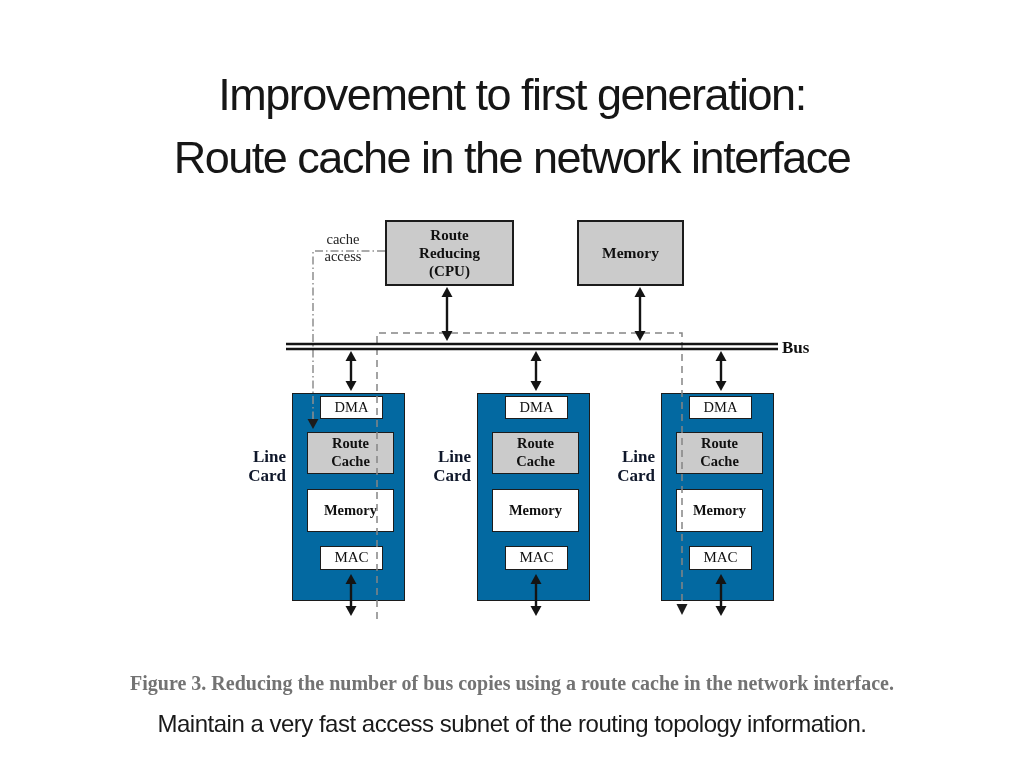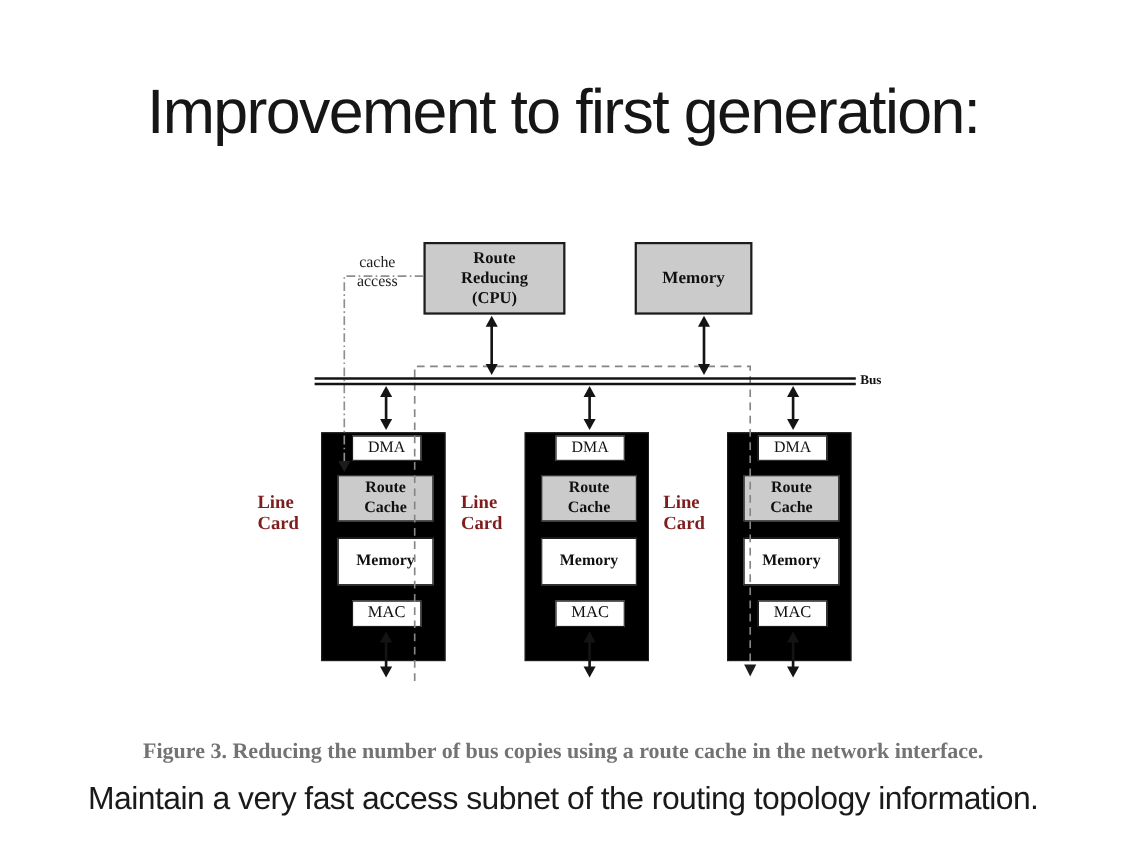--- a/index.html
+++ b/index.html
@@ -3,86 +3,87 @@
 <meta charset="utf-8">
 <style>
   html,body { margin:0; padding:0; background:#ffffff; }
   .slide {
     position:relative; width:1024px; height:768px; background:#ffffff;
     overflow:hidden; font-family:"Liberation Sans", sans-serif;
   }
   .title {
     position:absolute; top:33px; left:0; width:1024px; text-align:center;
     font-family:"Liberation Sans", sans-serif; font-weight:400;
-    font-size:57px; line-height:63px; letter-spacing:-1.5px; color:#161616;
+    font-size:45px; line-height:63px; letter-spacing:-1.5px; color:#161616;
   }
   .title span { display:block; }
 
   
   .diagram { position:absolute; left:0; top:0; width:1024px; height:768px; }
   .connectors { position:absolute; left:0; top:0; z-index:5; pointer-events:none; }
 
   .dbox {
     position:absolute; box-sizing:border-box; z-index:2;
     font-family:"Liberation Serif", serif; font-weight:bold; color:#101010;
     text-align:center; background:#cbcbcb; border:2px solid #1c1c1c;
   }
   .cpu-box   { left:385px; top:220px; width:129px; height:66px; font-size:15px; line-height:18px; padding-top:4px; }
   .mem-box   { left:577px; top:220px; width:107px; height:66px; font-size:15.5px; line-height:61px; }
 
   .line-card {
     position:absolute; top:393px; width:113px; height:208px; box-sizing:border-box;
-    background:#000000; border:1.5px solid #1c1c1c; z-index:2;
+    background:#0369a1; border:1.5px solid #1c1c1c; z-index:2;
   }
   .lc1 { left:292px; } .lc2 { left:477px; } .lc3 { left:661px; }
   .inner {
     position:absolute; box-sizing:border-box; background:#ffffff;
     border:1.3px solid #1c1c1c; text-align:center;
     font-family:"Liberation Serif", serif; color:#101010;
   }
   .dma    { left:27px; top:2px;   width:63px; height:23px; font-size:14.5px; line-height:20px; font-weight:normal; }
   .rcache { left:14px; top:38px;  width:87px; height:42px; font-size:14.5px; line-height:18px; font-weight:bold; background:#cbcbcb; border-width:1.6px; padding-top:1px; }
   .lcmem  { left:14px; top:95px;  width:87px; height:43px; font-size:14.5px; line-height:40px; font-weight:bold; }
   .mac    { left:27px; top:152px; width:63px; height:24px; font-size:15px; line-height:21px; font-weight:normal; }
 
   .lc-label {
-    position:absolute; top:447px; width:52px; text-align:left; z-index:2;
+    position:absolute; top:447px; width:52px; text-align:right; z-index:2;
     font-family:"Liberation Serif", serif; font-weight:bold; font-size:17px;
-    line-height:19px; color:#7f1d1d;
+    line-height:19px; color:#0f172a;
   }
   .lbl1 { left:234px; } .lbl2 { left:419px; } .lbl3 { left:603px; }
   .lc-label span { display:block; }
 
   .cache-updates {
     position:absolute; left:314px; top:231px; width:58px; text-align:center; z-index:2;
     font-family:"Liberation Serif", serif; font-size:14.5px; line-height:16.5px; color:#222222;
   }
   .cache-updates span { display:block; }
 
   .bus-label {
     position:absolute; left:782px; top:338px; z-index:2;
-    font-family:"Liberation Serif", serif; font-weight:bold; font-size:12px; color:#101010;
+    font-family:"Liberation Serif", serif; font-weight:bold; font-size:17px; color:#101010;
   }
 
   .caption {
     position:absolute; top:672px; left:0; width:1024px; text-align:center;
     font-family:"Liberation Serif", serif; font-weight:bold; font-size:20px; color:#737373;
   }
   .footnote {
     position:absolute; top:710px; left:0; width:1024px; text-align:center;
-    font-family:"Liberation Sans", sans-serif; font-size:29px; letter-spacing:-0.5px; color:#1a1a1a;
+    font-family:"Liberation Sans", sans-serif; font-size:24px; letter-spacing:-0.5px; color:#1a1a1a;
   }
 </style>
 </head>
 <body>
 
 <div class="slide">
 
   <h1 class="title">
     <span>Improvement to first generation:</span>
+    <span>Route cache in the network interface</span>
   </h1>
 
   <div class="diagram">
 
     <div class="cache-updates">
       <span>cache</span>
       <span>access</span>
     </div>
 
     <div class="dbox cpu-box">

